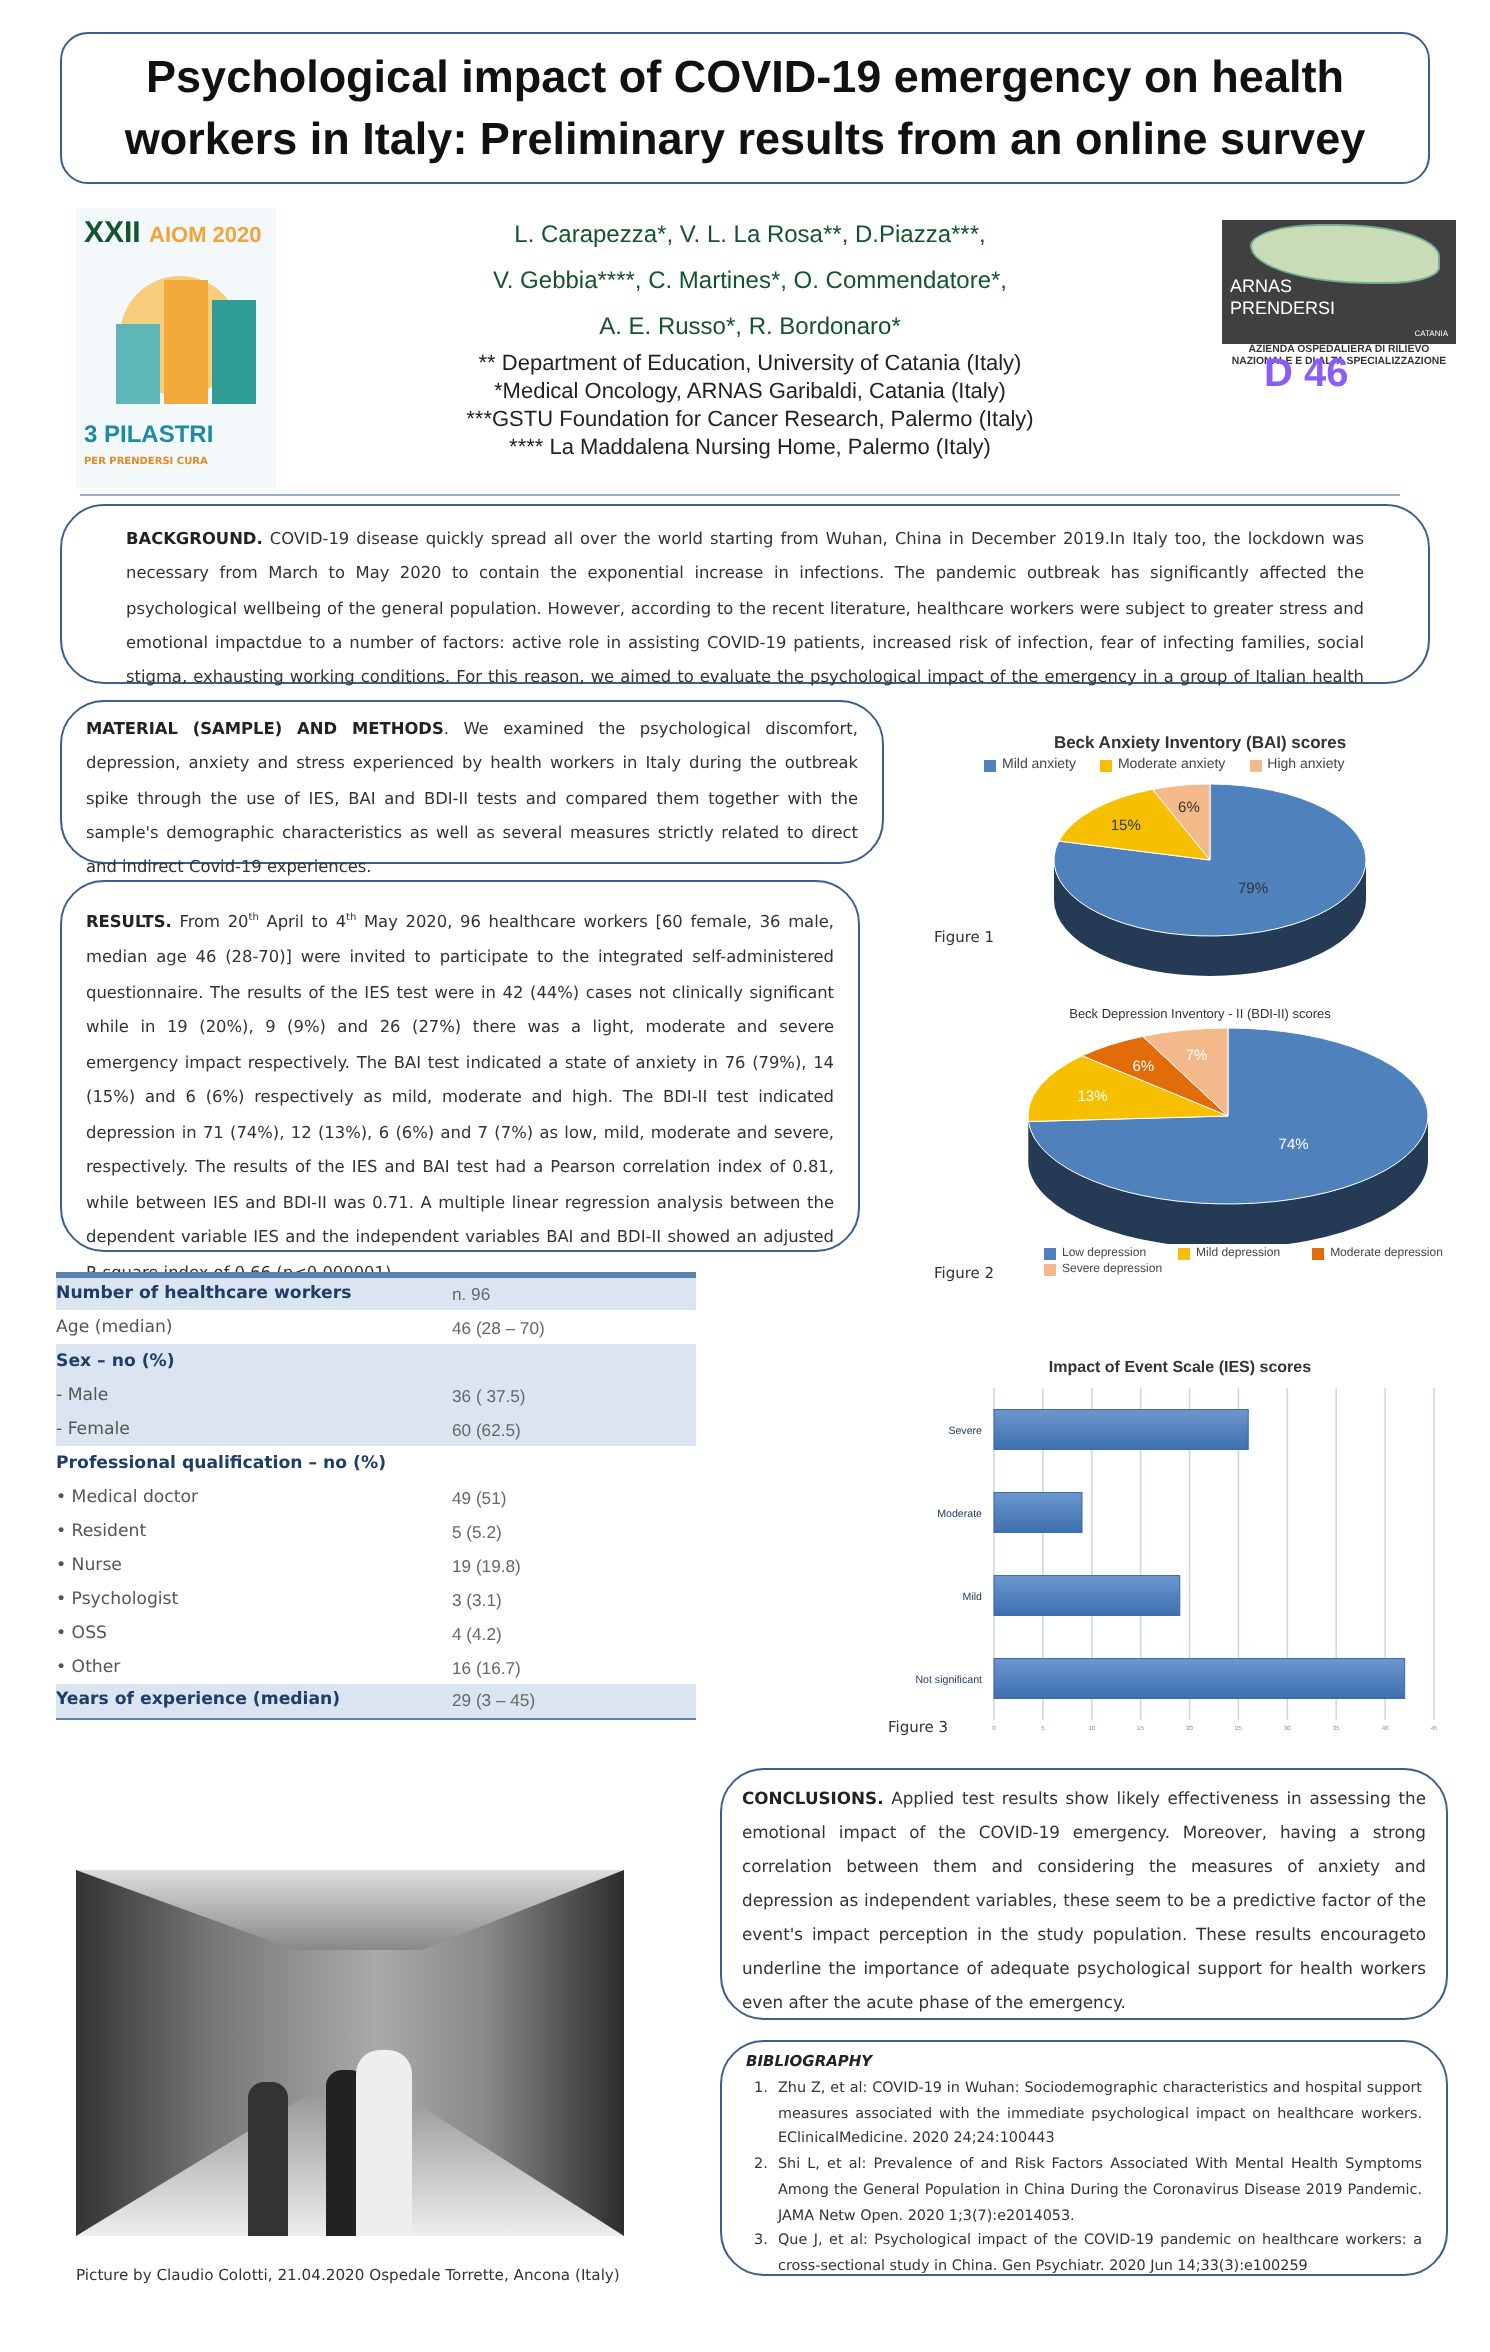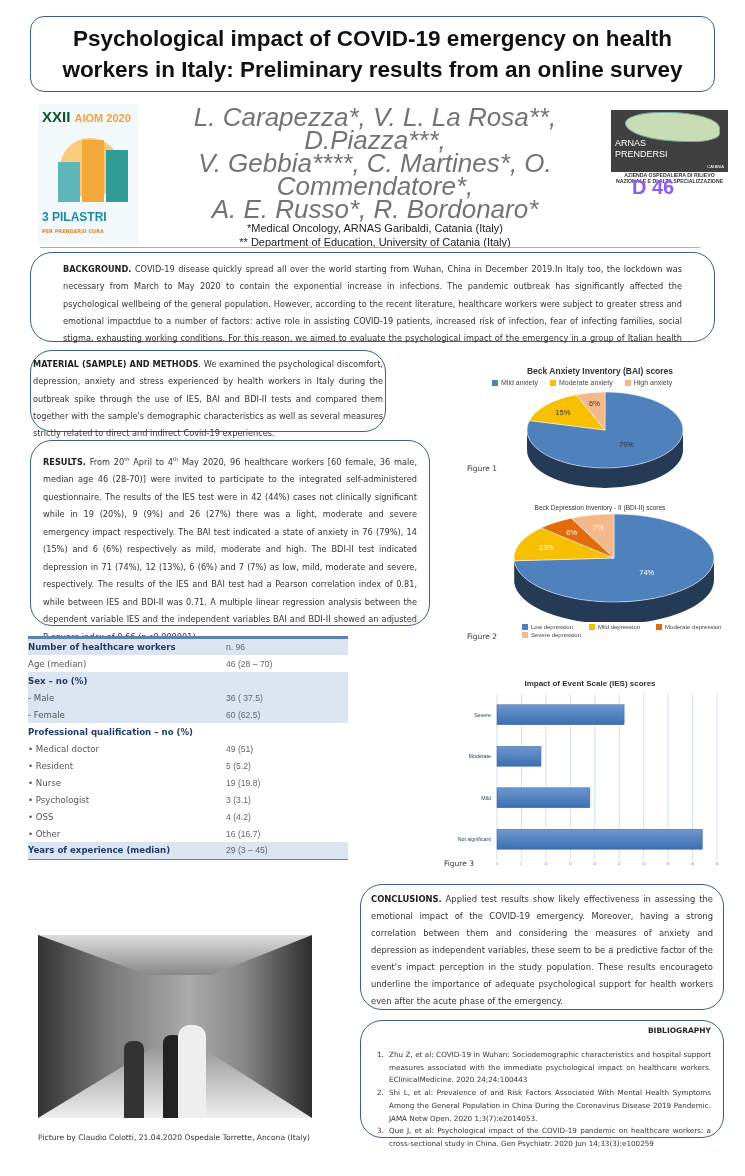--- a/index.html
+++ b/index.html
@@ -12,33 +12,33 @@
   .hr { position:absolute; left:40px; width:660px; height:1px; background:#9bb0cc; }
 
   .logo-aiom { position:absolute; left:38px; top:104px; width:100px; height:140px; background:#f3f8fb; overflow:hidden; }
   .aiom-head { position:absolute; left:4px; top:4px; font-family:"Liberation Sans",sans-serif; font-weight:bold; font-size:15px; color:#1d8aa5; }
   .aiom-head span { color:#f2a33a; font-size:11px; }
   .pillar { position:absolute; bottom:42px; width:22px; }
   .sun { position:absolute; left:22px; top:34px; width:60px; height:60px; border-radius:50%; background:#f7c05a; opacity:.8; }
   .pilastri { position:absolute; left:4px; bottom:20px; font-family:"Liberation Sans",sans-serif; font-weight:bold; color:#1d8aa5; font-size:12px; }
 
   .authors { position:absolute; left:150px; top:106px; width:450px; text-align:center; font-family:"Liberation Sans",sans-serif; }
-  .authors .names { font-size:26px; line-height:23px; color:#737373;font-style:italic; }
+  .authors .names { font-size:12px; line-height:23px; color:#14532d; }
   .authors .aff { font-size:11px; line-height:14px; color:#222; }
 
   .logo-arnas { position:absolute; left:611px; top:110px; width:117px; height:62px; background:#404040; }
   .arnas-text { position:absolute; left:4px; top:28px; font-family:"Liberation Sans",sans-serif; font-size:9px; color:#fff; line-height:11px;}
   .arnas-sub { position:absolute; left:611px; top:172px; width:117px; font-family:"Liberation Sans",sans-serif; font-size:5.2px; color:#333; text-align:center; line-height:6px; font-weight:bold;}
   .sicily { position:absolute; left:14px; top:2px; width:95px; height:30px; background:#c8ddb5; border-radius:40% 60% 30% 70%; border:1px solid #7a9; }
   .poster-id { position:absolute; left:632px; top:176px; font-family:"Liberation Sans",sans-serif; font-weight:bold; font-size:20px; color:#8b5cf6; }
 
   .text { font-size:8.2px; line-height:17.3px; text-align:justify; color:#333; }
   .text b { color:#222; font-weight:bold; }
   .bg-box { left:30px; top:252px; width:685px; height:90px; padding:8px 32px; }
-  .mm-box { left:30px; top:350px; width:356px; height:82px; padding:5px 2px; }
+  .mm-box { left:30px; top:350px; width:412px; height:82px; padding:5px 12px; }
   .res-box { left:30px; top:440px; width:400px; height:186px; padding:10px 12px; }
   .res-box .text { font-size:8.2px; line-height:17.5px; }
 
   .table-wrap { position:absolute; left:28px; top:636px; width:320px; }
   .tab-top { height:1.5px; background:#5b84b1; }
   .tab-cap { font-family:"Liberation Sans",sans-serif; font-weight:bold; font-size:8.5px; text-align:center; color:#333; height:28px; line-height:20px; }
   table { border-collapse: collapse; width:100%; font-size:8.6px; }
   td { height:17px; padding:0 0; color:#555; }
   td.v { font-family:"Liberation Sans",sans-serif; width:122px; color:#666; }
   tr.shade td { background:#dbe5f1; }
@@ -48,21 +48,21 @@
 
   .chart-title { position:absolute; font-family:"Liberation Sans",sans-serif; font-weight:bold; color:#333; text-align:center; }
   .legend { position:absolute; font-family:"Liberation Sans",sans-serif; font-size:7px; color:#444; display:flex; flex-wrap:wrap; gap:2px 12px; }
   .legend .li { display:flex; align-items:center; gap:3px; }
   .legend .sw { width:6px; height:6px; display:inline-block; }
   .fig-label { position:absolute; font-size:7.5px; color:#333; }
 
   .conc-box { left:360px; top:884px; width:364px; height:126px; padding:6px 10px; }
   .conc-box .text { font-size:8.4px; line-height:17px; }
   .bib-box { left:360px; top:1020px; width:364px; height:118px; padding:5px 12px; }
-  .bib-title { font-weight:bold; font-size:7.5px; text-align:right; color:#222; margin-bottom:14px; }
+  .bib-title { font-weight:bold; font-size:7.5px; text-align:left; color:#222; margin-bottom:3px;font-style:italic; }
   .bib-item { font-size:7.2px; line-height:12.7px; color:#333; display:flex; text-align:justify; }
   .bib-item .n { width:16px; flex:none; padding-left:4px; }
 
   .photo { position:absolute; left:38px; top:935px; width:274px; height:183px; overflow:hidden;
      background: linear-gradient(90deg,#333 0%,#777 25%,#999 45%,#aaa 55%,#888 75%,#2d2d2d 100%); }
   .photo .ceil { position:absolute; left:0; top:0; width:100%; height:40px; background:linear-gradient(#ddd,#888); clip-path:polygon(0 0,100% 0,63% 100%,40% 100%); }
   .photo .floor { position:absolute; left:0; bottom:0; width:100%; height:70px; background:linear-gradient(#999,#eee); clip-path:polygon(42% 0,60% 0,100% 100%,0 100%); }
   .photo .p1 { position:absolute; left:140px; top:90px; width:28px; height:110px; background:#eee; border-radius:12px 12px 4px 4px; }
   .photo .p2 { position:absolute; left:125px; top:100px; width:20px; height:85px; background:#222; border-radius:8px 8px 2px 2px; }
   .photo .p3 { position:absolute; left:86px; top:106px; width:20px; height:80px; background:#333; border-radius:8px 8px 2px 2px; }
@@ -82,22 +82,22 @@
   <div class="pillar" style="left:44px;height:62px;background:#f3a93a;"></div>
   <div class="pillar" style="left:68px;height:52px;background:#2f9c96;"></div>
   <div class="pilastri">3 PILASTRI</div>
   <div style="position:absolute;left:4px;bottom:10px;font-size:5px;color:#e08a2a;font-weight:bold;">PER PRENDERSI CURA</div>
 </div>
 
 <div class="authors">
   <div class="names">L. Carapezza*, V. L. La Rosa**, D.Piazza***,</div>
   <div class="names">V. Gebbia****, C. Martines*, O. Commendatore*,</div>
   <div class="names">A. E. Russo*, R. Bordonaro*</div>
+  <div class="aff">** Department of Education, University of Catania (Italy)</div>
   <div class="aff">*Medical Oncology, ARNAS Garibaldi, Catania (Italy)</div>
-  <div class="aff">** Department of Education, University of Catania (Italy)</div>
   <div class="aff">***GSTU Foundation for Cancer  Research, Palermo (Italy)</div>
   <div class="aff">**** La Maddalena Nursing Home, Palermo (Italy)</div>
 </div>
 
 <div class="logo-arnas">
   <div class="sicily"></div>
   <div class="arnas-text">
     <div>ARNAS</div>
     <div>PRENDERSI</div>
   </div>

